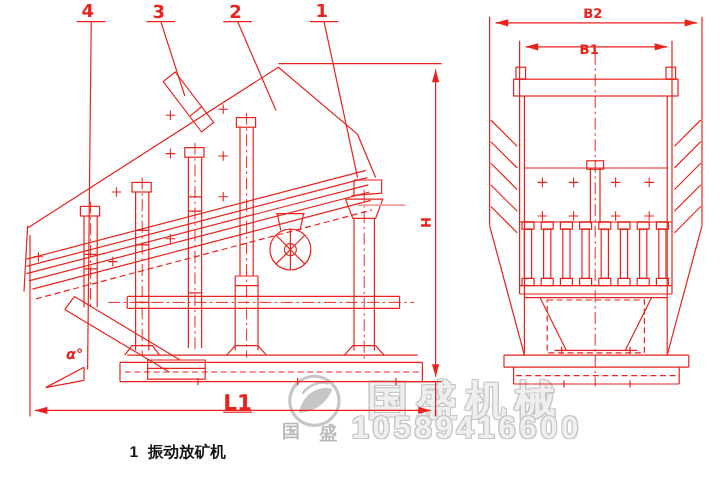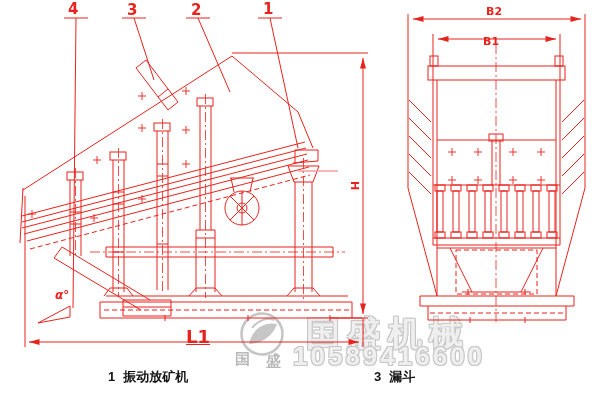--- a/index.html
+++ b/index.html
@@ -178,18 +178,15 @@
   <span class="lbl dim" style="left:486px;top:6px;">B2</span>
   <span class="lbl dim" style="left:483px;top:36px;text-align:right;">B1</span>
   <span class="lbl dim dim-h" style="left:350px;top:180px;">H</span>
   <span class="lbl dim" style="left:186px;top:328px;font-size:18px;text-decoration:underline;">L1</span>
   <span class="lbl alpha" style="left:55px;top:289px;">α°</span>
 
   <div class="caption">
     <span class="cap-item" style="left:108px;">
       <span class="n">1</span><span>振动放矿机</span>
     </span>
-    <span class="cap-item" style="left:374px;">
-      <span class="n">3</span><span>漏斗</span>
-    </span>
   </div>
 
 </div>
 
 </body></html>

